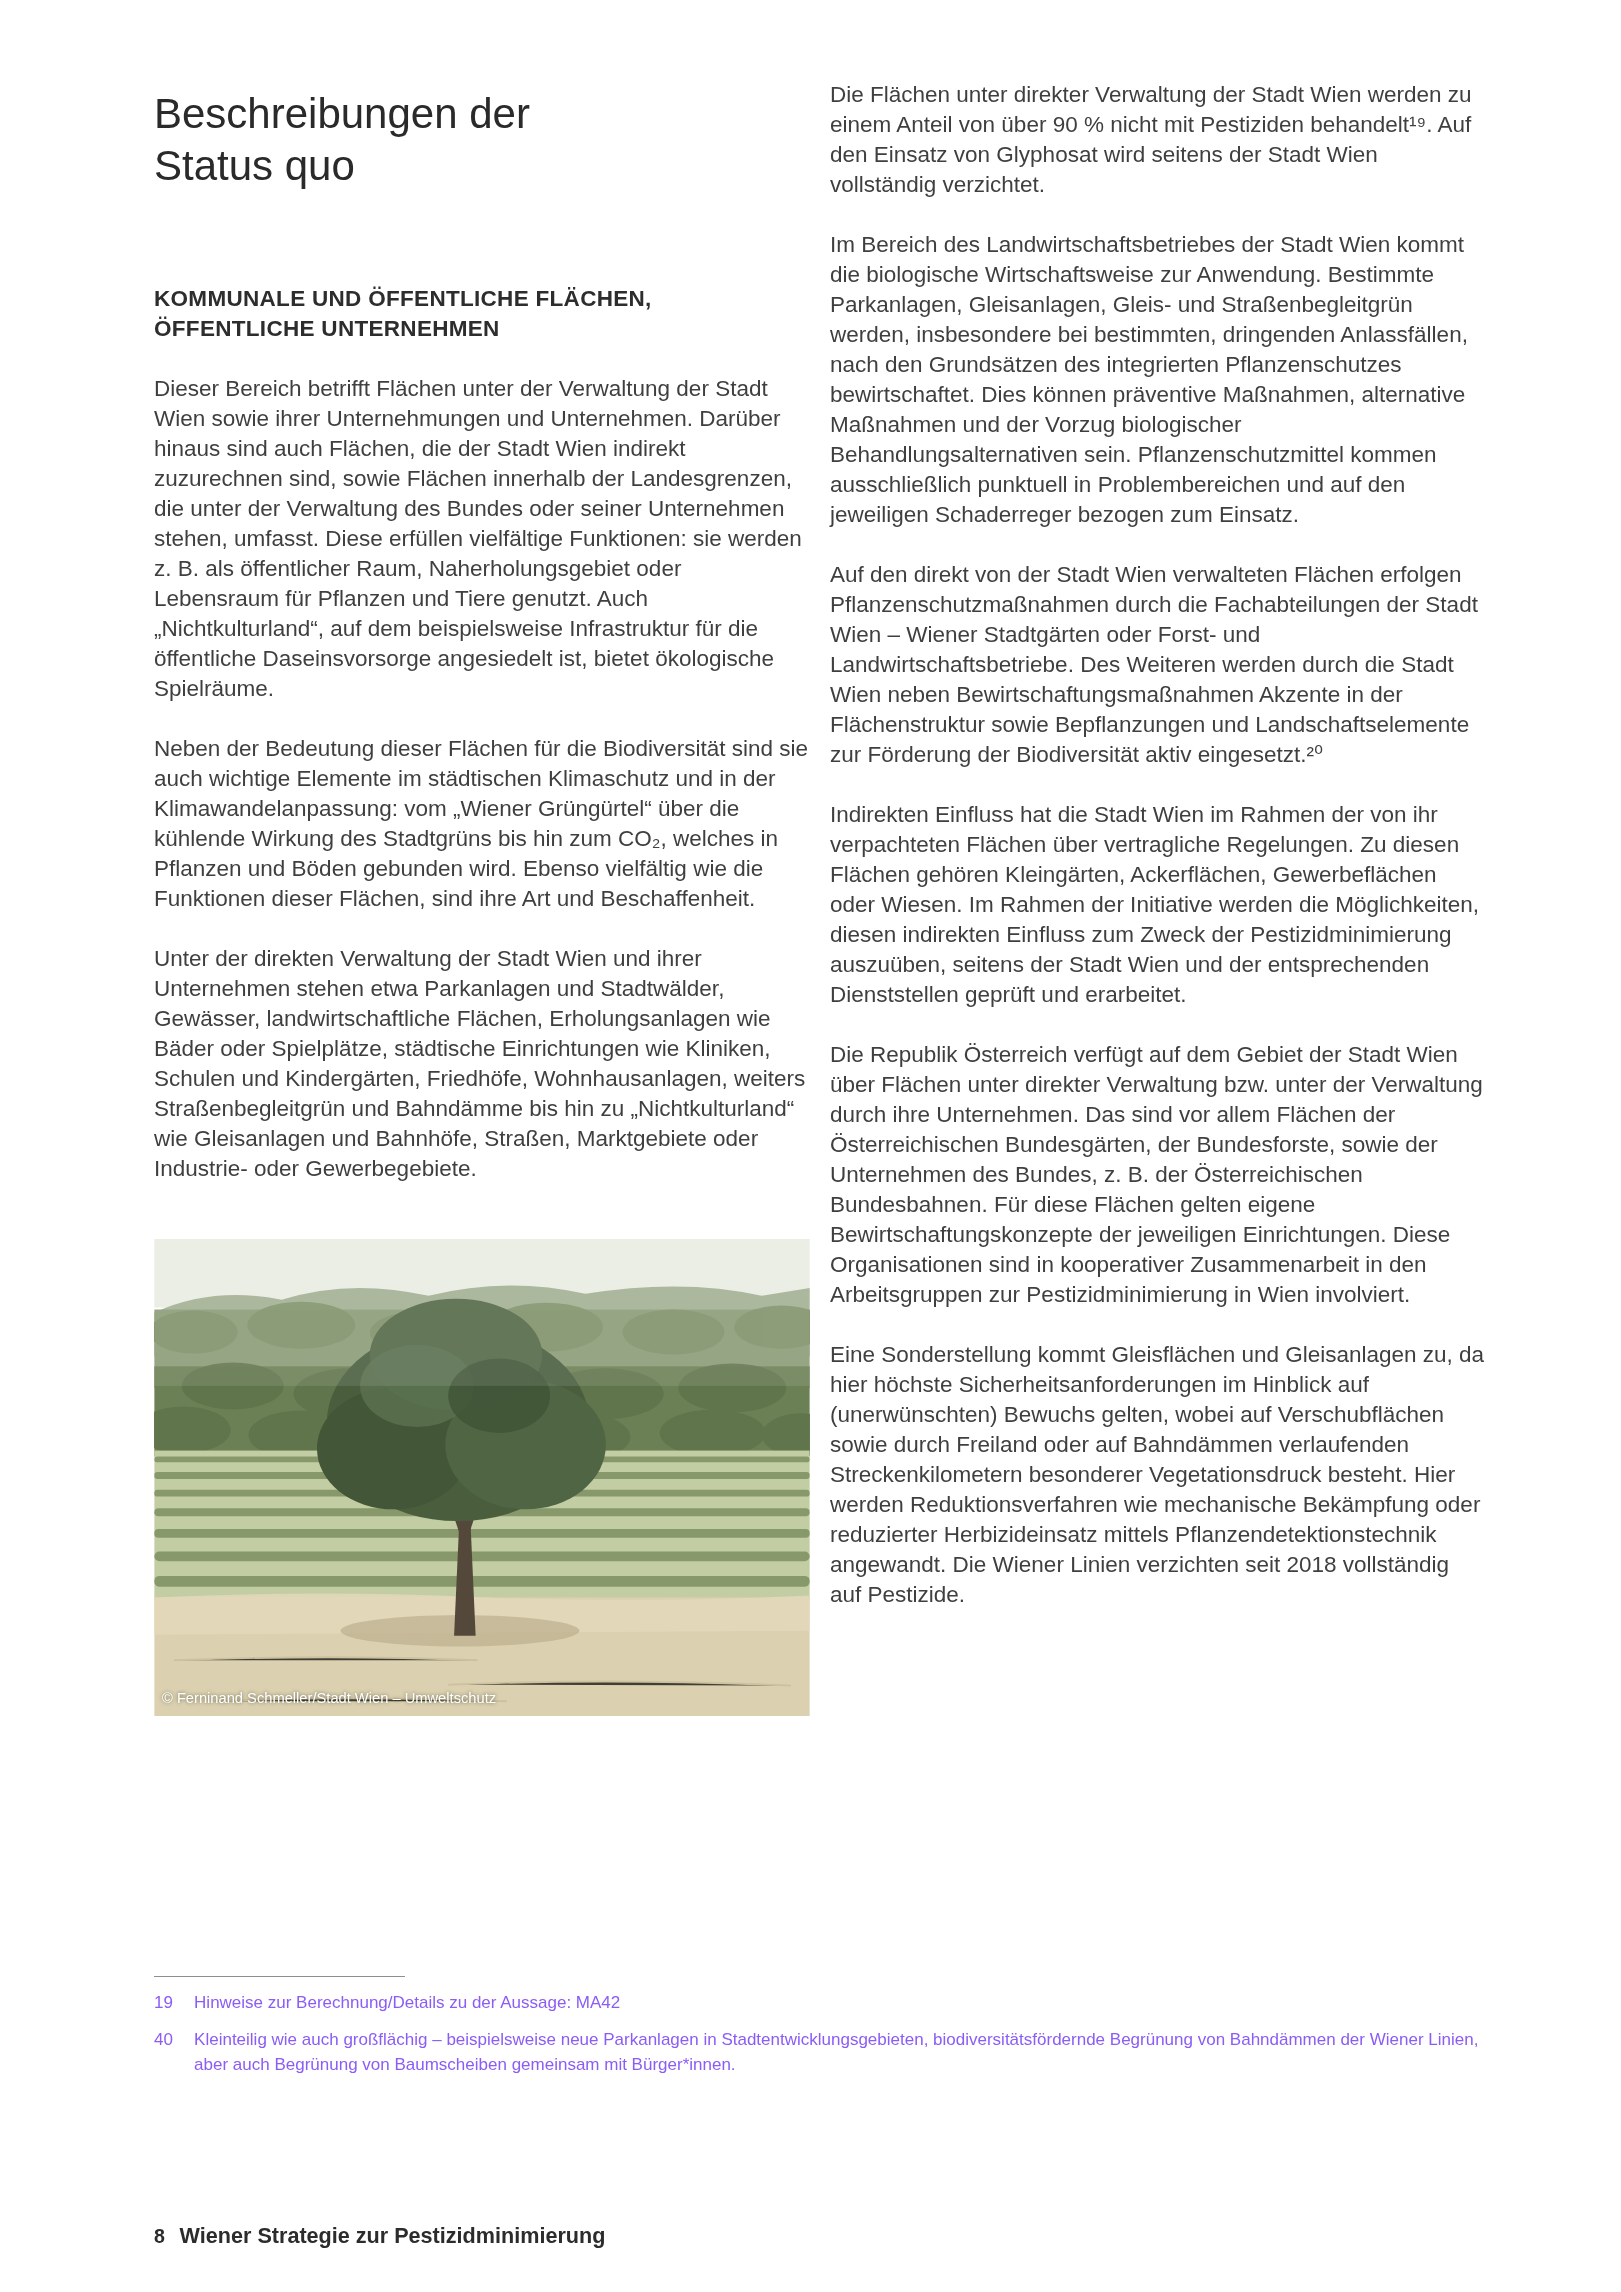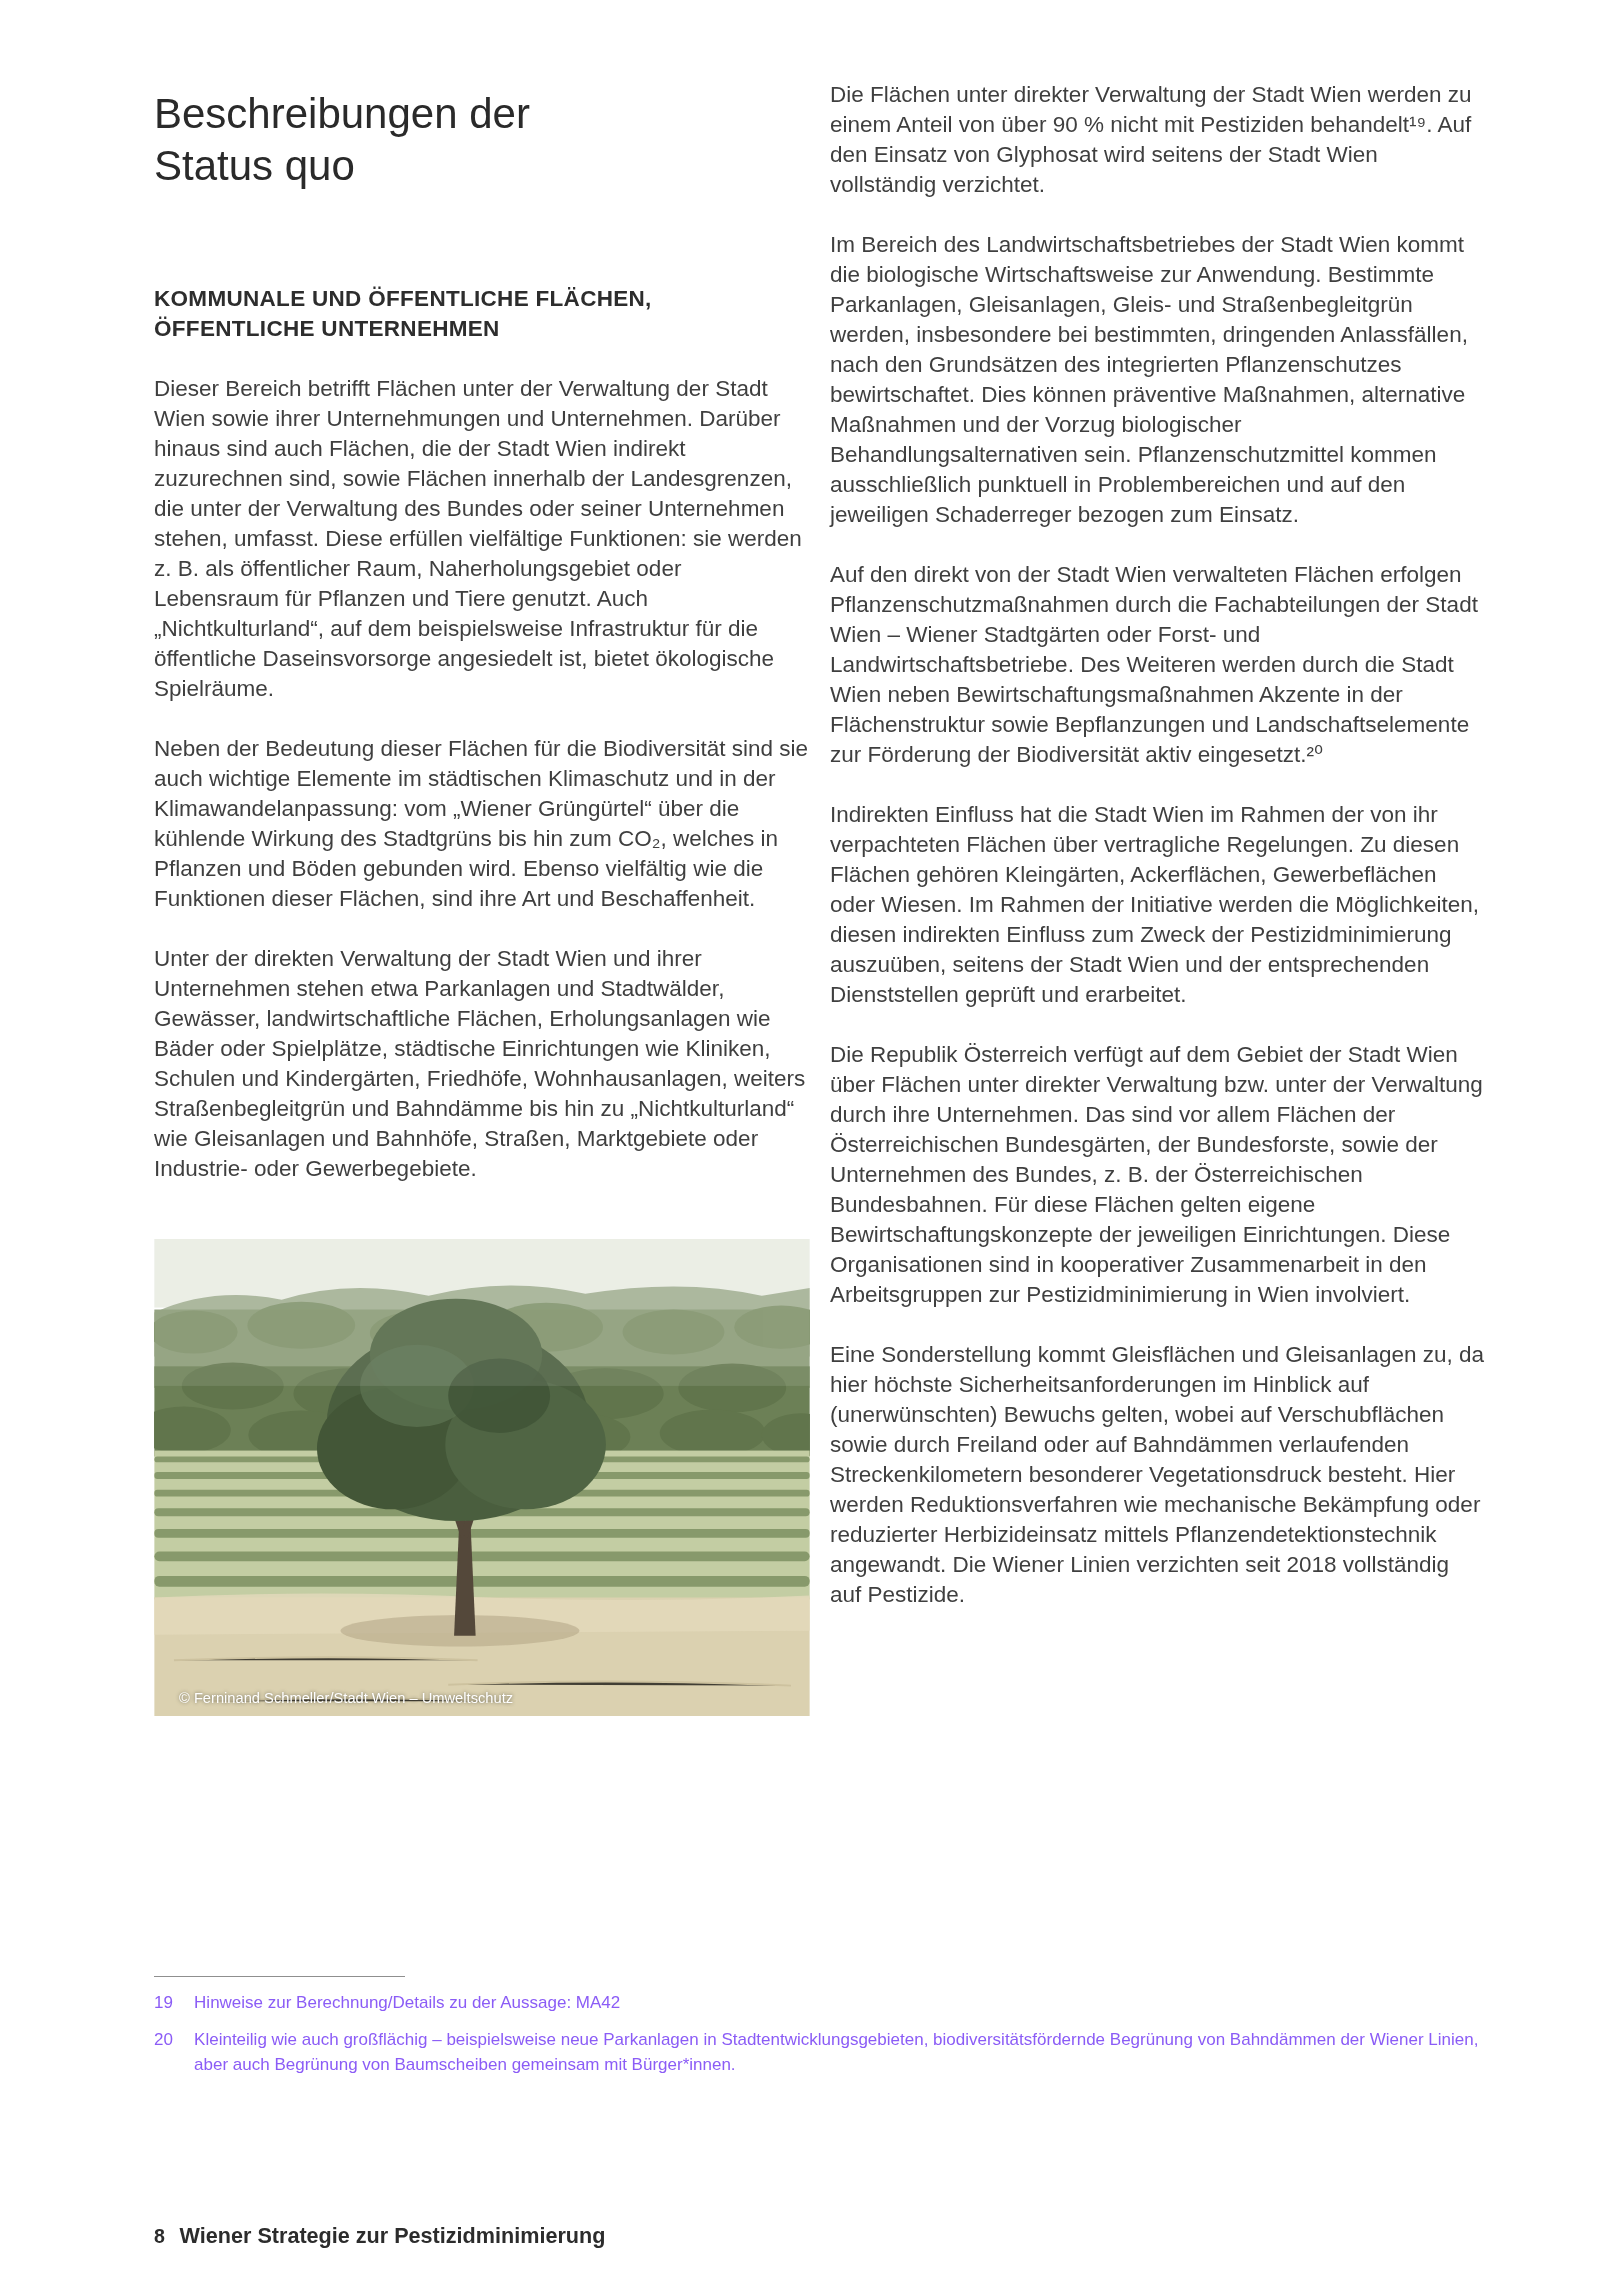--- a/index.html
+++ b/index.html
@@ -41,21 +41,21 @@
   .col-right p.body:first-child{margin-top:0;}
 
   figure.photo{
     position:relative;
     width:656px;height:477px;
     margin:55px 0 0 0;padding:0;
     overflow:hidden;
   }
   figure.photo svg{display:block;width:656px;height:477px;}
   figcaption.photo-caption{
-    position:absolute;left:25px;bottom:8.8px;
+    position:absolute;left:8px;bottom:8.8px;
     font-size:14.7px;line-height:17.6px;
     color:#ffffff;
     text-shadow:0 0 3.9px rgba(40,40,30,0.65);
   }
 
   .footnotes{
     position:absolute;left:154px;top:1976px;
     width:1353px;
   }
   .fn-rule{
@@ -189,21 +189,21 @@
 
   </main>
 
   <div class="footnotes">
     <div class="fn-rule"></div>
     <div class="footnote">
       <span class="fn-num">19</span>
       <span class="fn-text">Hinweise zur Berechnung/Details zu der Aussage: MA42</span>
     </div>
     <div class="footnote">
-      <span class="fn-num">20</span>
+      <span class="fn-num">40</span>
       <span class="fn-text">Kleinteilig wie auch großflächig – beispielsweise neue Parkanlagen in Stadtentwicklungsgebieten, biodiversitätsfördernde Begrünung von Bahndämmen der Wiener Linien, aber auch Begrünung von Baumscheiben gemeinsam mit Bürger*innen.</span>
     </div>
   </div>
 
   <div class="footer">
     <span class="page-num">8</span>
     <span class="footer-title">Wiener Strategie zur Pestizidminimierung</span>
   </div>
 
 </div>

